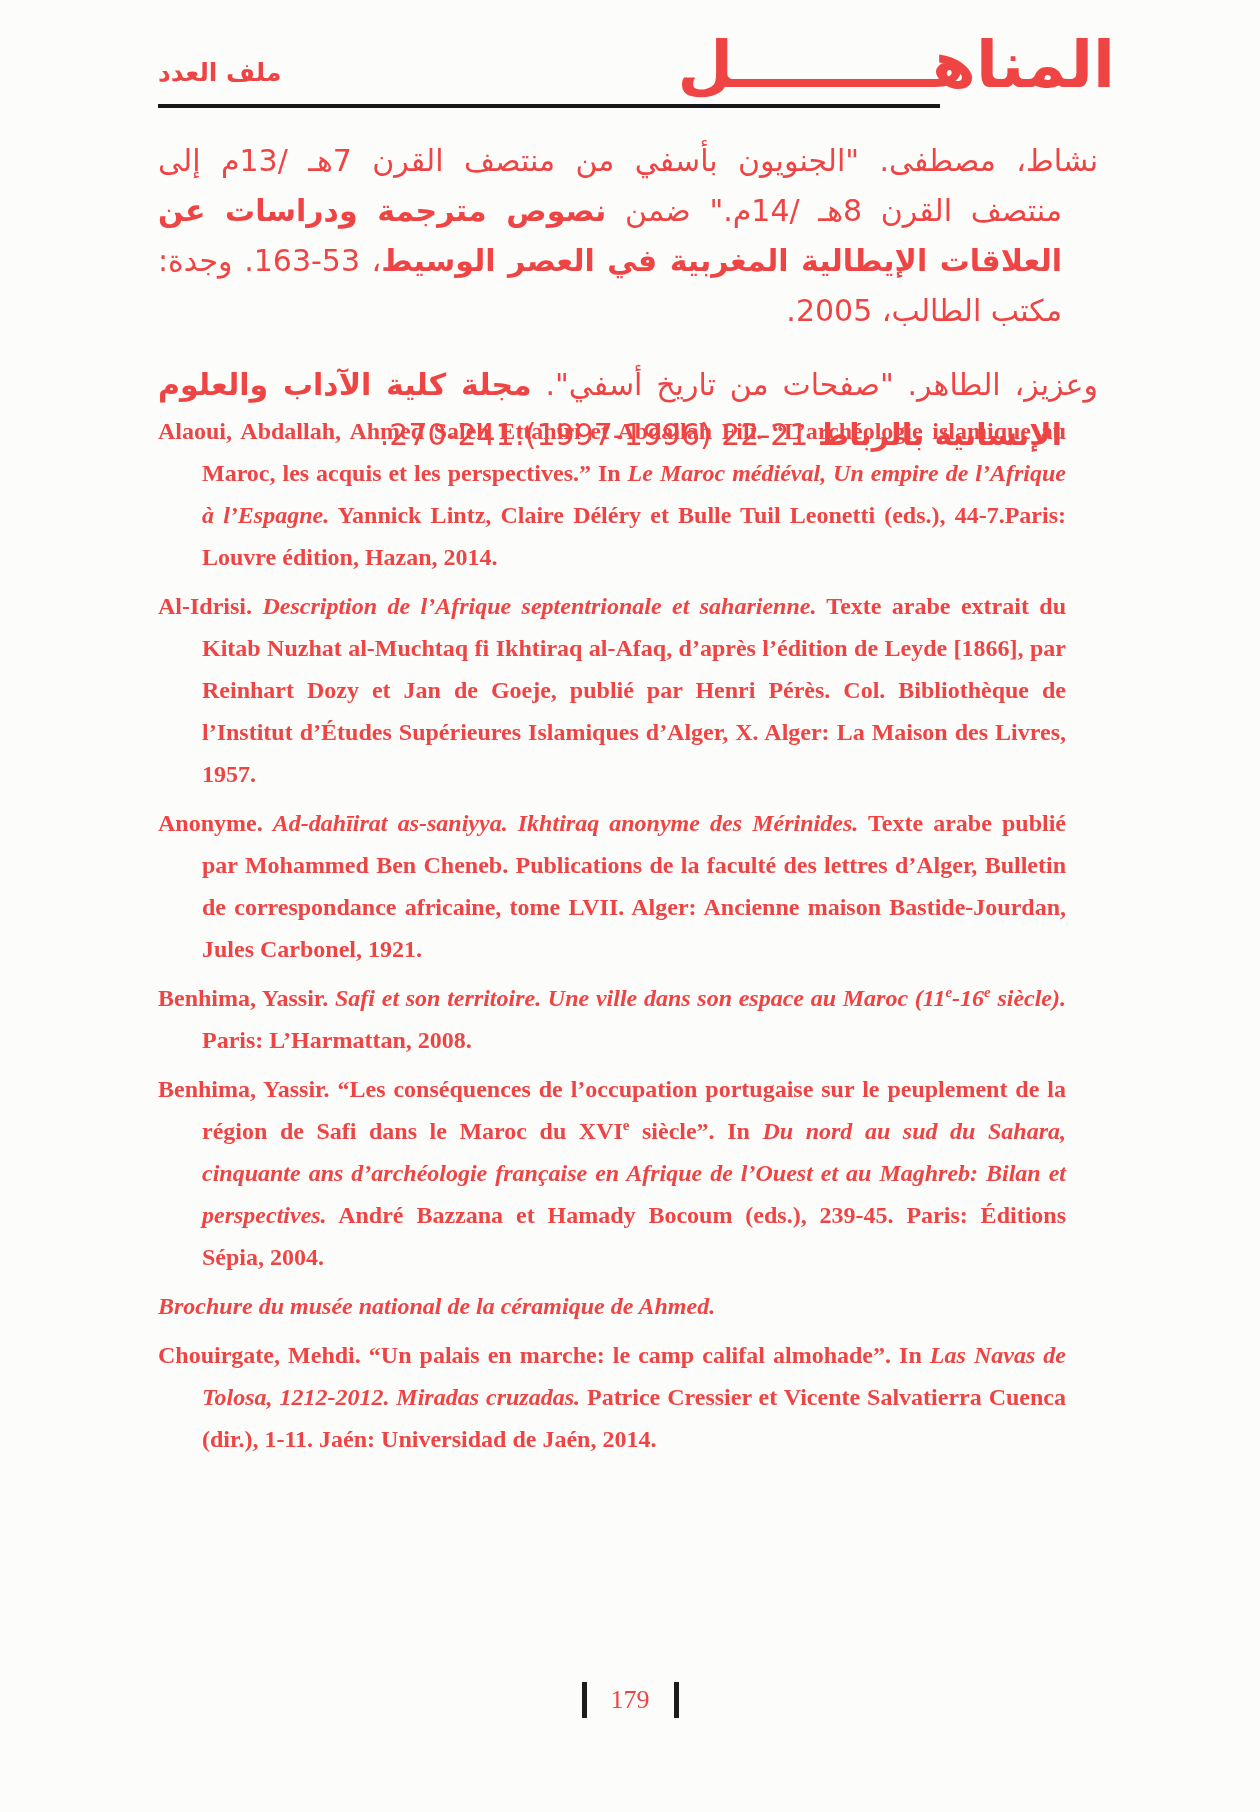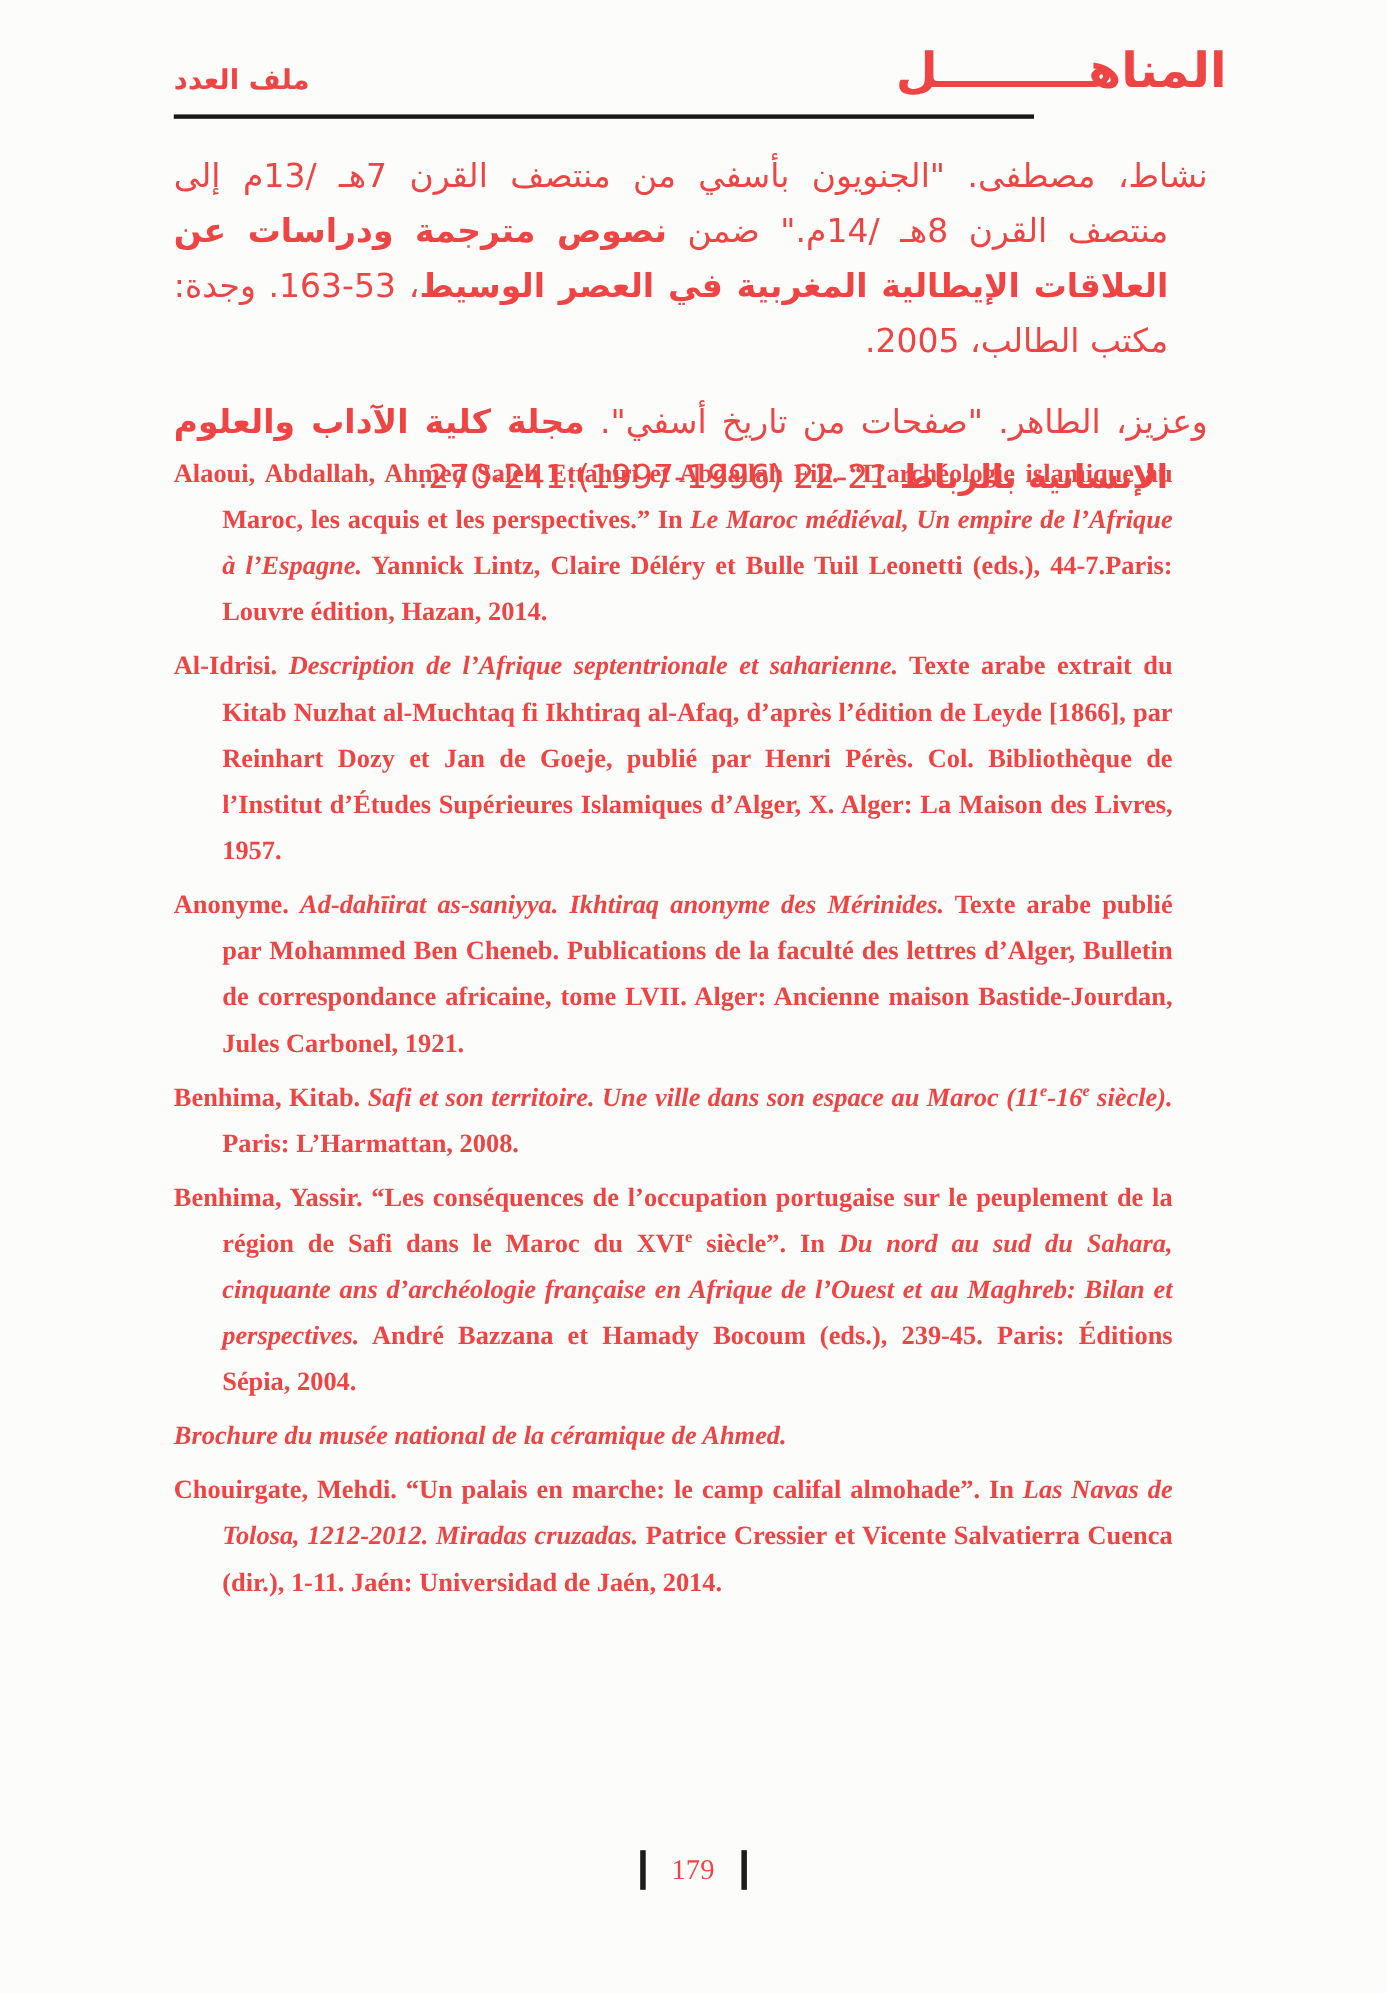--- a/index.html
+++ b/index.html
@@ -26,21 +26,21 @@
   .header-rule {
     position:absolute; left:158px; top:104px;
     width:782px; height:4px;
     background:#181818;
   }
   .journal-logo {
     position:absolute; right:145px; top:22px;
     direction:rtl;
     font-family:"DejaVu Sans", sans-serif;
     font-weight:bold;
-    font-size:44px;
+    font-size:64px;
     line-height:86px;
     white-space:nowrap;
   }
 
   
   .arabic-block {
     position:absolute; top:136px; right:162px;
     width:940px;
     direction:rtl;
     text-align:justify;
@@ -99,21 +99,21 @@
 
   <section class="arabic-block">
       <p class="ar-entry"><span class="seg-n">نشاط، مصطفى. "الجنويون بأسفي من منتصف القرن 7هـ /13م إلى منتصف القرن 8هـ /14م." ضمن </span><span class="seg-b">نصوص مترجمة ودراسات عن العلاقات الإيطالية المغربية في العصر الوسيط</span><span class="seg-n">، 53-163. وجدة: مكتب الطالب، 2005.</span></p>
       <p class="ar-entry"><span class="seg-n">وعزيز، الطاهر. "صفحات من تاريخ أسفي". </span><span class="seg-b">مجلة كلية الآداب والعلوم الإنسانية بالرباط</span><span class="seg-n"> 21-22 (1996-1997):241-270.</span></p>
     </section>
 
   <section class="latin-block">
       <p class="latin-entry"><span class="seg-n">Alaoui, Abdallah, Ahmed Saleh Ettahiri et Abdallah Fili. “L’archéologie islamique au Maroc, les acquis et les perspectives.” In </span><span class="seg-i">Le Maroc médiéval, Un empire de l’Afrique à l’Espagne.</span><span class="seg-n"> Yannick Lintz, Claire Déléry et Bulle Tuil Leonetti (eds.), 44-7.Paris: Louvre édition, Hazan, 2014.</span></p>
       <p class="latin-entry"><span class="seg-n">Al-Idrisi. </span><span class="seg-i">Description de l’Afrique septentrionale et saharienne.</span><span class="seg-n"> Texte arabe extrait du Kitab Nuzhat al-Muchtaq fi Ikhtiraq al-Afaq, d’après l’édition de Leyde [1866], par Reinhart Dozy et Jan de Goeje, publié par Henri Pérès. Col. Bibliothèque de l’Institut d’Études Supérieures Islamiques d’Alger, X. Alger: La Maison des Livres, 1957.</span></p>
       <p class="latin-entry"><span class="seg-n">Anonyme. </span><span class="seg-i">Ad-dahīirat as-saniyya. Ikhtiraq anonyme des Mérinides.</span><span class="seg-n"> Texte arabe publié par Mohammed Ben Cheneb. Publications de la faculté des lettres d’Alger, Bulletin de correspondance africaine, tome LVII. Alger: Ancienne maison Bastide-Jourdan, Jules Carbonel, 1921.</span></p>
-      <p class="latin-entry"><span class="seg-n">Benhima, Kitab. </span><span class="seg-i">Safi et son territoire. Une ville dans son espace au Maroc (11</span><span class="seg-isup">e</span><span class="seg-i">-16</span><span class="seg-isup">e</span><span class="seg-i"> siècle).</span><span class="seg-n"> Paris: L’Harmattan, 2008.</span></p>
+      <p class="latin-entry"><span class="seg-n">Benhima, Yassir. </span><span class="seg-i">Safi et son territoire. Une ville dans son espace au Maroc (11</span><span class="seg-isup">e</span><span class="seg-i">-16</span><span class="seg-isup">e</span><span class="seg-i"> siècle).</span><span class="seg-n"> Paris: L’Harmattan, 2008.</span></p>
       <p class="latin-entry"><span class="seg-n">Benhima, Yassir. “Les conséquences de l’occupation portugaise sur le peuplement de la région de Safi dans le Maroc du XVI</span><span class="seg-sup">e</span><span class="seg-n"> siècle”. In </span><span class="seg-i">Du nord au sud du Sahara, cinquante ans d’archéologie française en Afrique de l’Ouest et au Maghreb: Bilan et perspectives.</span><span class="seg-n"> André Bazzana et Hamady Bocoum (eds.), 239-45. Paris: Éditions Sépia, 2004.</span></p>
       <p class="latin-entry"><span class="seg-i">Brochure du musée national de la céramique de Ahmed.</span></p>
       <p class="latin-entry"><span class="seg-n">Chouirgate, Mehdi. “Un palais en marche: le camp califal almohade”. In </span><span class="seg-i">Las Navas de Tolosa, 1212-2012. Miradas cruzadas.</span><span class="seg-n"> Patrice Cressier et Vicente Salvatierra Cuenca (dir.), 1-11. Jaén: Universidad de Jaén, 2014.</span></p>
     </section>
 
   <footer class="page-footer">
     <span class="bar"></span>
     <span class="page-num">179</span>
     <span class="bar"></span>
   </footer>

